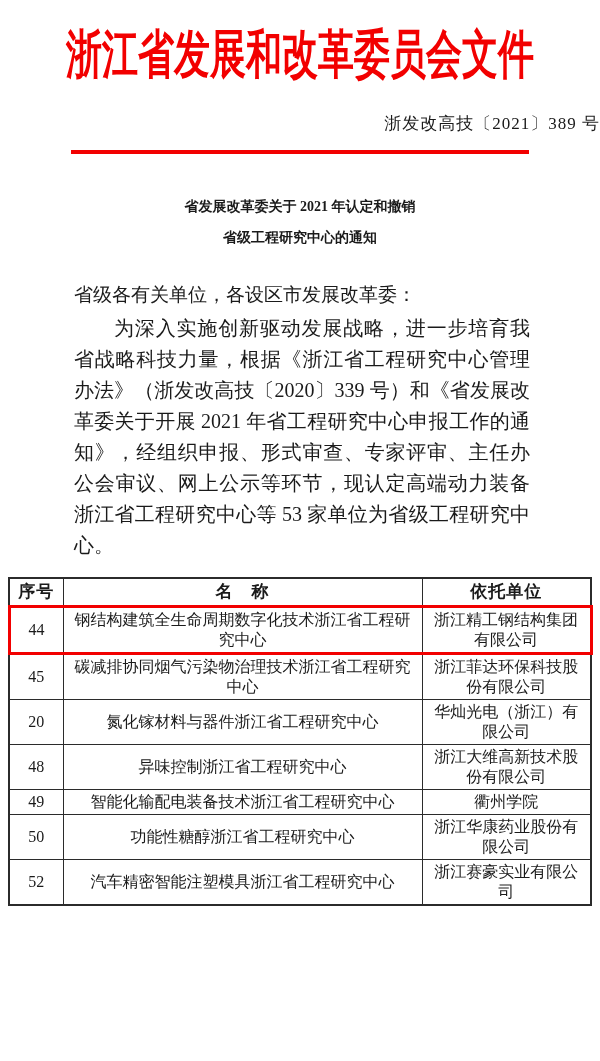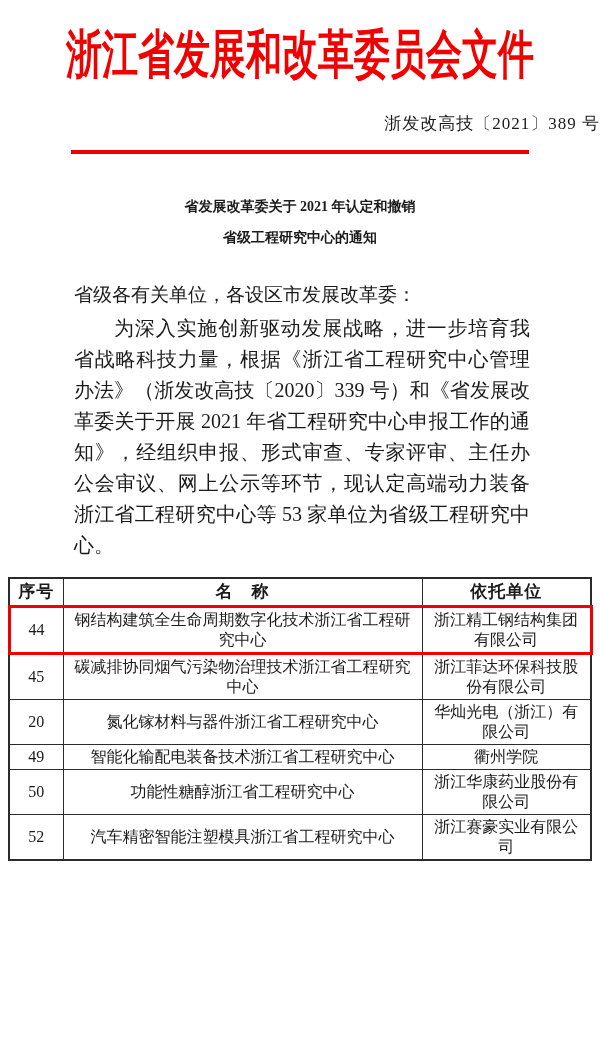--- a/index.html
+++ b/index.html
@@ -138,20 +138,25 @@
           <td>45</td>
           <td>碳减排协同烟气污染物治理技术浙江省工程研究中心</td>
           <td>浙江菲达环保科技股份有限公司</td>
         </tr>
         <tr>
           <td>20</td>
           <td>氮化镓材料与器件浙江省工程研究中心</td>
           <td>华灿光电（浙江）有限公司</td>
         </tr>
         <tr>
+          <td>48</td>
+          <td>异味控制浙江省工程研究中心</td>
+          <td>浙江大维高新技术股份有限公司</td>
+        </tr>
+        <tr>
           <td>49</td>
           <td>智能化输配电装备技术浙江省工程研究中心</td>
           <td>衢州学院</td>
         </tr>
         <tr>
           <td>50</td>
           <td>功能性糖醇浙江省工程研究中心</td>
           <td>浙江华康药业股份有限公司</td>
         </tr>
         <tr>

